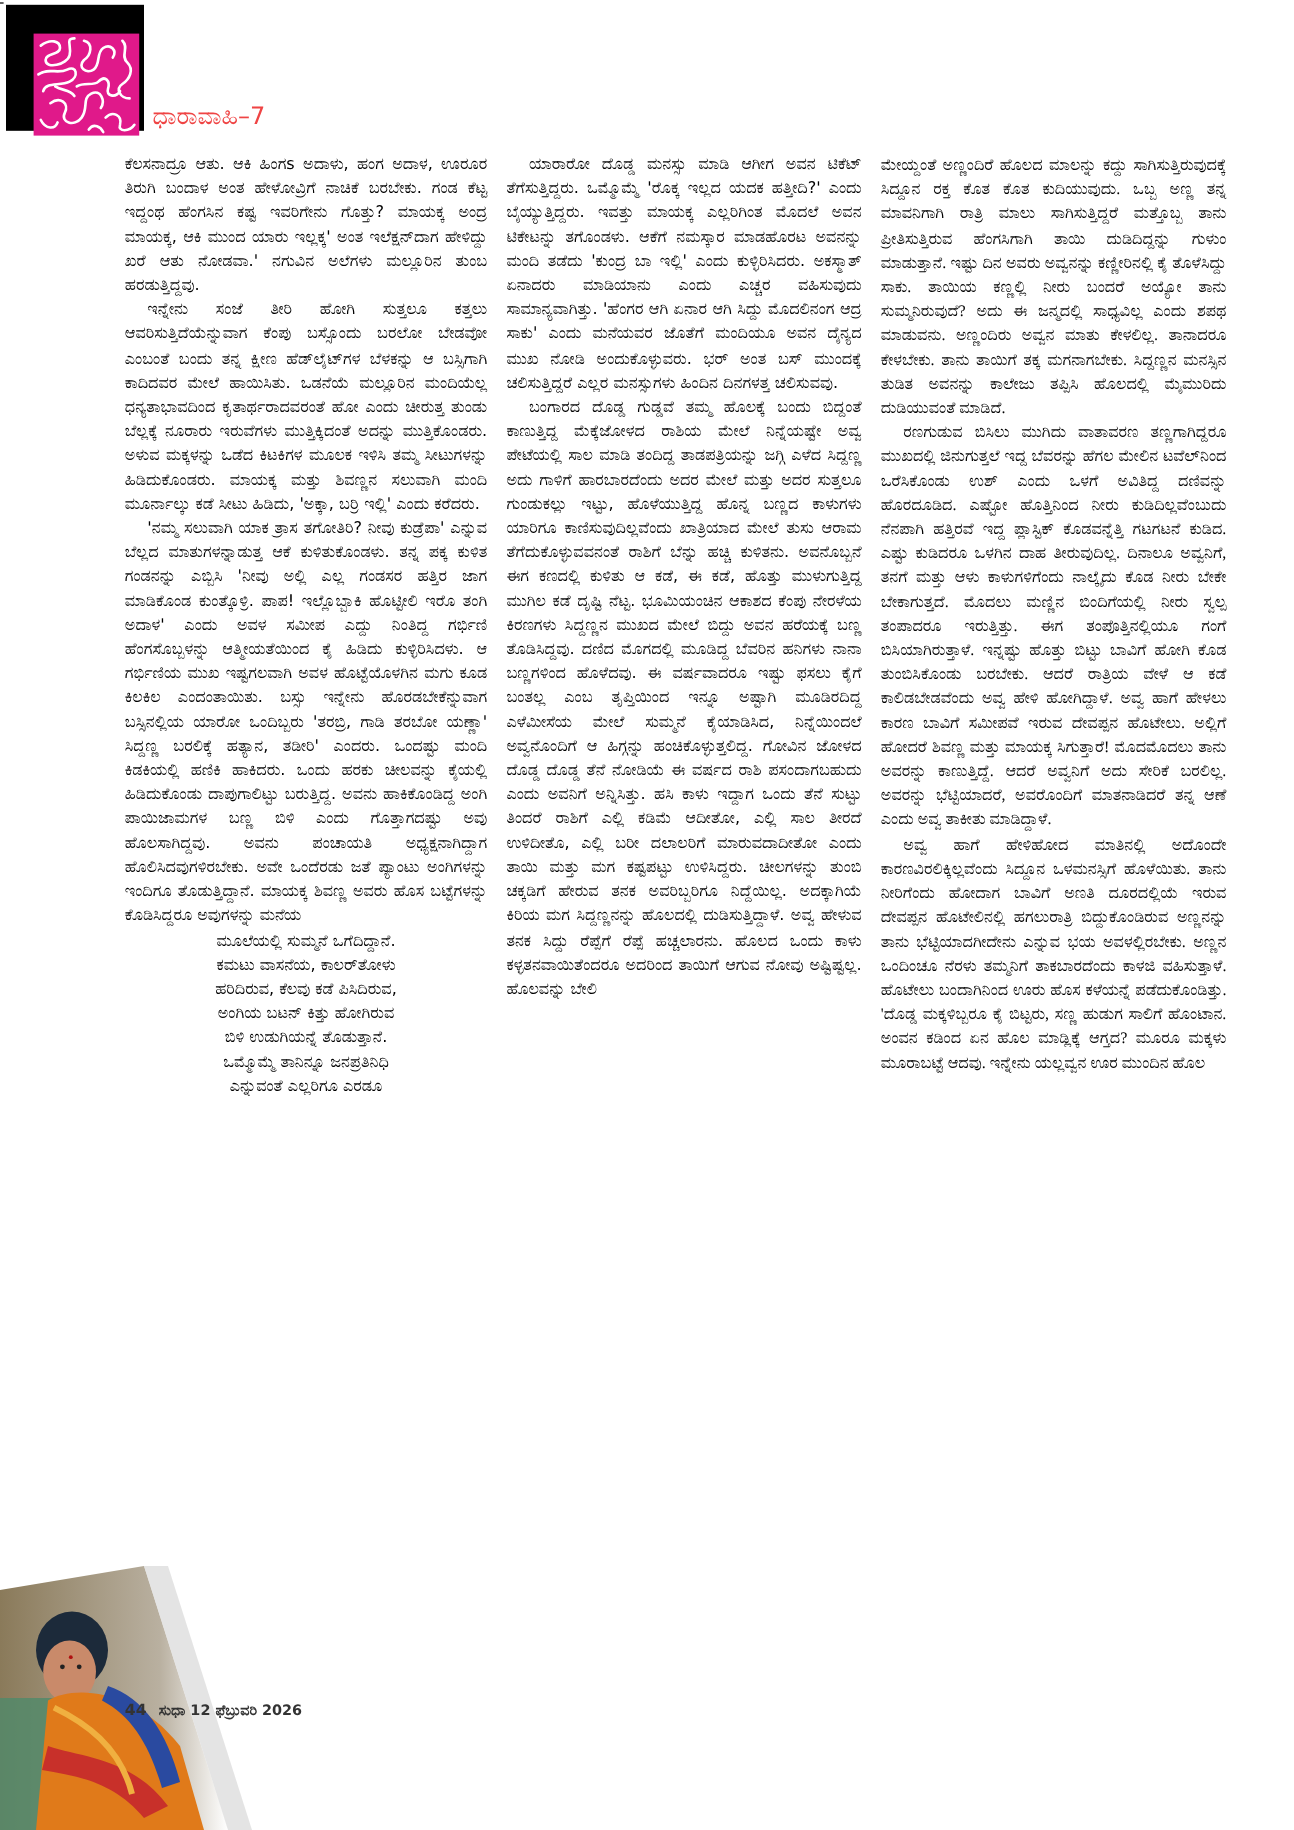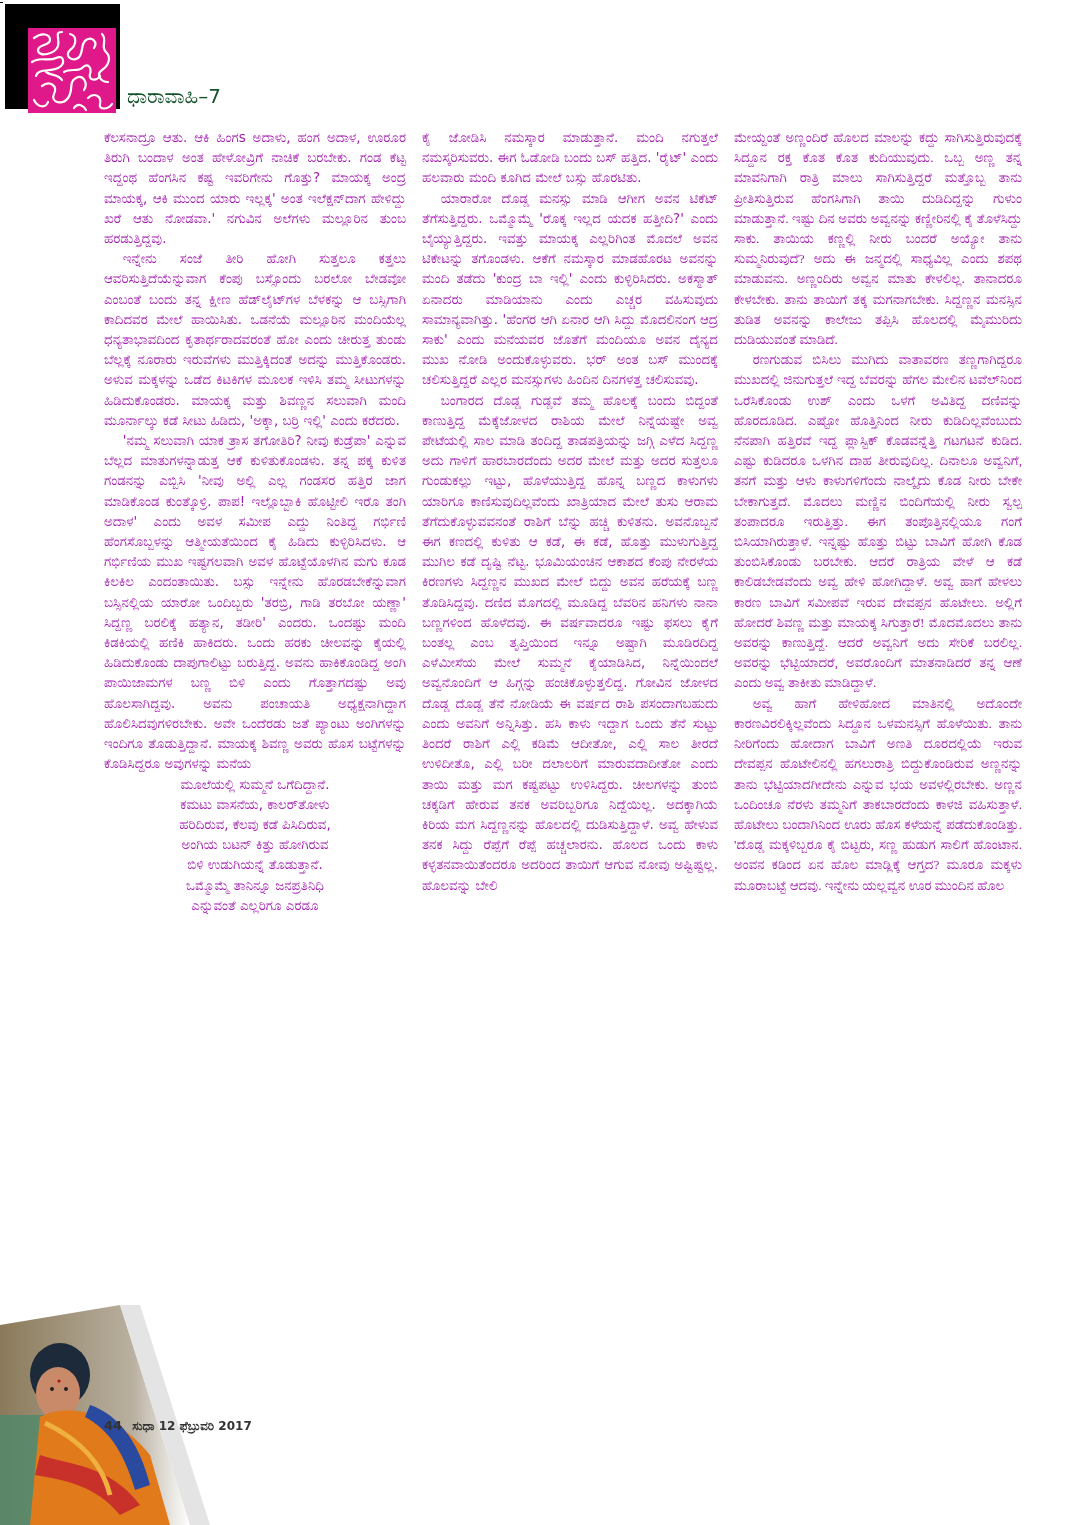--- a/index.html
+++ b/index.html
@@ -4,24 +4,24 @@
 <style>
   html, body { margin: 0; padding: 0; }
   body {
     width: 1078px; height: 1525px; background: #ffffff; position: relative; overflow: hidden;
     font-family: "DejaVu Sans", sans-serif; color: #1a1a1a;
   }
   .crop-mark { position: absolute; background: #000; }
   .logo-black { position: absolute; left: 5px; top: 4px; width: 115px; height: 105px; background: #000; }
   .logo-pink { position: absolute; left: 28px; top: 28px; width: 88px; height: 85px; background: #e0198a; overflow: hidden; }
   .logo-pink svg { width: 100%; height: 100%; display: block; }
-  .series-title { position: absolute; left: 127px; top: 84px; font-size: 20px; color: #14532d; }
+  .series-title { position: absolute; left: 127px; top: 84px; font-size: 20px; color: #ef4444; }
   .col {
     position: absolute; top: 128px; font-size: 13.4px; line-height: 20.2px;
-    text-align: justify; color: #a21caf;
+    text-align: justify; color: #000000;
   }
   .col p { margin: 0; text-indent: 1.4em; }
   .col p.first { text-indent: 0; }
   #col1 { left: 104px; width: 302px; }
   #col2 { left: 422px; width: 296px; }
   #col3 { left: 734px; width: 288px; font-family: Liberation Serif, serif; }
   .col1-tail { text-align: center; text-indent: 0 !important; }
   .illustration {
     position: absolute; left: 0; top: 1305px; width: 240px; height: 220px; overflow: hidden;
   }
@@ -60,21 +60,20 @@
   <p class="col1-tail">ಮೂಲೆಯಲ್ಲಿ ಸುಮ್ಮನೆ ಒಗೆದಿದ್ದಾನೆ.</p>
   <p class="col1-tail">ಕಮಟು ವಾಸನೆಯ, ಕಾಲರ್‌ತೋಳು</p>
   <p class="col1-tail">ಹರಿದಿರುವ, ಕೆಲವು ಕಡೆ ಪಿಸಿದಿರುವ,</p>
   <p class="col1-tail">ಅಂಗಿಯ ಬಟನ್ ಕಿತ್ತು ಹೋಗಿರುವ</p>
   <p class="col1-tail">ಬಿಳಿ ಉಡುಗಿಯನ್ನೆ ತೊಡುತ್ತಾನೆ.</p>
   <p class="col1-tail">ಒಮ್ಮೊಮ್ಮೆ ತಾನಿನ್ನೂ ಜನಪ್ರತಿನಿಧಿ</p>
   <p class="col1-tail">ಎನ್ನುವಂತೆ ಎಲ್ಲರಿಗೂ ಎರಡೂ</p>
 </div>
 
 <div class="col" id="col2">
-  <p class="first">ಕೈ ಜೋಡಿಸಿ ನಮಸ್ಕಾರ ಮಾಡುತ್ತಾನೆ. ಮಂದಿ ನಗುತ್ತಲೆ ನಮಸ್ಕರಿಸುವರು. ಈಗ ಓಡೋಡಿ ಬಂದು ಬಸ್ ಹತ್ತಿದ. 'ರೈಟ್' ಎಂದು ಹಲವಾರು ಮಂದಿ ಕೂಗಿದ ಮೇಲೆ ಬಸ್ಸು ಹೊರಟಿತು.</p>
   <p>ಯಾರಾರೋ ದೊಡ್ಡ ಮನಸ್ಸು ಮಾಡಿ ಆಗೀಗ ಅವನ ಟಿಕೆಟ್ ತೆಗೆಸುತ್ತಿದ್ದರು. ಒಮ್ಮೊಮ್ಮೆ 'ರೊಕ್ಕ ಇಲ್ಲದ ಯದಕ ಹತ್ತೀದಿ?' ಎಂದು ಬೈಯ್ಯುತ್ತಿದ್ದರು. ಇವತ್ತು ಮಾಯಕ್ಕ ಎಲ್ಲರಿಗಿಂತ ಮೊದಲೆ ಅವನ ಟಿಕೇಟನ್ನು ತಗೊಂಡಳು. ಆಕೆಗೆ ನಮಸ್ಕಾರ ಮಾಡಹೊರಟ ಅವನನ್ನು ಮಂದಿ ತಡೆದು 'ಕುಂದ್ರ ಬಾ ಇಲ್ಲಿ' ಎಂದು ಕುಳ್ಳಿರಿಸಿದರು. ಅಕಸ್ಮಾತ್ ಏನಾದರು ಮಾಡಿಯಾನು ಎಂದು ಎಚ್ಚರ ವಹಿಸುವುದು ಸಾಮಾನ್ಯವಾಗಿತ್ತು. 'ಹೆಂಗರ ಆಗಿ ಏನಾರ ಆಗಿ ಸಿದ್ದು ಮೊದಲಿನಂಗ ಆದ್ರ ಸಾಕು' ಎಂದು ಮನೆಯವರ ಜೊತೆಗೆ ಮಂದಿಯೂ ಅವನ ದೈನ್ಯದ ಮುಖ ನೋಡಿ ಅಂದುಕೊಳ್ಳುವರು. ಭರ್ ಅಂತ ಬಸ್ ಮುಂದಕ್ಕೆ ಚಲಿಸುತ್ತಿದ್ದರೆ ಎಲ್ಲರ ಮನಸ್ಸುಗಳು ಹಿಂದಿನ ದಿನಗಳತ್ತ ಚಲಿಸುವವು.</p>
   <p>ಬಂಗಾರದ ದೊಡ್ಡ ಗುಡ್ಡವೆ ತಮ್ಮ ಹೊಲಕ್ಕೆ ಬಂದು ಬಿದ್ದಂತೆ ಕಾಣುತ್ತಿದ್ದ ಮೆಕ್ಕೆಜೋಳದ ರಾಶಿಯ ಮೇಲೆ ನಿನ್ನೆಯಷ್ಟೇ ಅವ್ವ ಪೇಟೆಯಲ್ಲಿ ಸಾಲ ಮಾಡಿ ತಂದಿದ್ದ ತಾಡಪತ್ರಿಯನ್ನು ಜಗ್ಗಿ ಎಳೆದ ಸಿದ್ದಣ್ಣ ಅದು ಗಾಳಿಗೆ ಹಾರಬಾರದೆಂದು ಅದರ ಮೇಲೆ ಮತ್ತು ಅದರ ಸುತ್ತಲೂ ಗುಂಡುಕಲ್ಲು ಇಟ್ಟು, ಹೊಳೆಯುತ್ತಿದ್ದ ಹೊನ್ನ ಬಣ್ಣದ ಕಾಳುಗಳು ಯಾರಿಗೂ ಕಾಣಿಸುವುದಿಲ್ಲವೆಂದು ಖಾತ್ರಿಯಾದ ಮೇಲೆ ತುಸು ಆರಾಮ ತೆಗೆದುಕೊಳ್ಳುವವನಂತೆ ರಾಶಿಗೆ ಬೆನ್ನು ಹಚ್ಚಿ ಕುಳಿತನು. ಅವನೊಬ್ಬನೆ ಈಗ ಕಣದಲ್ಲಿ ಕುಳಿತು ಆ ಕಡೆ, ಈ ಕಡೆ, ಹೊತ್ತು ಮುಳುಗುತ್ತಿದ್ದ ಮುಗಿಲ ಕಡೆ ದೃಷ್ಟಿ ನೆಟ್ಟ. ಭೂಮಿಯಂಚಿನ ಆಕಾಶದ ಕೆಂಪು ನೇರಳೆಯ ಕಿರಣಗಳು ಸಿದ್ದಣ್ಣನ ಮುಖದ ಮೇಲೆ ಬಿದ್ದು ಅವನ ಹರೆಯಕ್ಕೆ ಬಣ್ಣ ತೊಡಿಸಿದ್ದವು. ದಣಿದ ಮೊಗದಲ್ಲಿ ಮೂಡಿದ್ದ ಬೆವರಿನ ಹನಿಗಳು ನಾನಾ ಬಣ್ಣಗಳಿಂದ ಹೊಳೆದವು. ಈ ವರ್ಷವಾದರೂ ಇಷ್ಟು ಫಸಲು ಕೈಗೆ ಬಂತಲ್ಲ ಎಂಬ ತೃಪ್ತಿಯಿಂದ ಇನ್ನೂ ಅಷ್ಟಾಗಿ ಮೂಡಿರದಿದ್ದ ಎಳೆಮೀಸೆಯ ಮೇಲೆ ಸುಮ್ಮನೆ ಕೈಯಾಡಿಸಿದ, ನಿನ್ನೆಯಿಂದಲೆ ಅವ್ವನೊಂದಿಗೆ ಆ ಹಿಗ್ಗನ್ನು ಹಂಚಿಕೊಳ್ಳುತ್ತಲಿದ್ದ. ಗೋವಿನ ಜೋಳದ ದೊಡ್ಡ ದೊಡ್ಡ ತೆನೆ ನೋಡಿಯೆ ಈ ವರ್ಷದ ರಾಶಿ ಪಸಂದಾಗಬಹುದು ಎಂದು ಅವನಿಗೆ ಅನ್ನಿಸಿತ್ತು. ಹಸಿ ಕಾಳು ಇದ್ದಾಗ ಒಂದು ತೆನೆ ಸುಟ್ಟು ತಿಂದರೆ ರಾಶಿಗೆ ಎಲ್ಲಿ ಕಡಿಮೆ ಆದೀತೋ, ಎಲ್ಲಿ ಸಾಲ ತೀರದೆ ಉಳಿದೀತೊ, ಎಲ್ಲಿ ಬರೀ ದಲಾಲರಿಗೆ ಮಾರುವದಾದೀತೋ ಎಂದು ತಾಯಿ ಮತ್ತು ಮಗ ಕಷ್ಟಪಟ್ಟು ಉಳಿಸಿದ್ದರು. ಚೀಲಗಳನ್ನು ತುಂಬಿ ಚಕ್ಕಡಿಗೆ ಹೇರುವ ತನಕ ಅವರಿಬ್ಬರಿಗೂ ನಿದ್ದೆಯಿಲ್ಲ. ಅದಕ್ಕಾಗಿಯೆ ಕಿರಿಯ ಮಗ ಸಿದ್ದಣ್ಣನನ್ನು ಹೊಲದಲ್ಲಿ ದುಡಿಸುತ್ತಿದ್ದಾಳೆ. ಅವ್ವ ಹೇಳುವ ತನಕ ಸಿದ್ದು ರೆಪ್ಪೆಗೆ ರೆಪ್ಪೆ ಹಚ್ಚಲಾರನು. ಹೊಲದ ಒಂದು ಕಾಳು ಕಳ್ಳತನವಾಯಿತೆಂದರೂ ಅದರಿಂದ ತಾಯಿಗೆ ಆಗುವ ನೋವು ಅಷ್ಟಿಷ್ಟಲ್ಲ. ಹೊಲವನ್ನು ಬೇಲಿ</p>
 </div>
 
 <div class="col" id="col3">
   <p class="first">ಮೇಯ್ದಂತೆ ಅಣ್ಣಂದಿರೆ ಹೊಲದ ಮಾಲನ್ನು ಕದ್ದು ಸಾಗಿಸುತ್ತಿರುವುದಕ್ಕೆ ಸಿದ್ದೂನ ರಕ್ತ ಕೊತ ಕೊತ ಕುದಿಯುವುದು. ಒಬ್ಬ ಅಣ್ಣ ತನ್ನ ಮಾವನಿಗಾಗಿ ರಾತ್ರಿ ಮಾಲು ಸಾಗಿಸುತ್ತಿದ್ದರೆ ಮತ್ತೊಬ್ಬ ತಾನು ಪ್ರೀತಿಸುತ್ತಿರುವ ಹೆಂಗಸಿಗಾಗಿ ತಾಯಿ ದುಡಿದಿದ್ದನ್ನು ಗುಳುಂ ಮಾಡುತ್ತಾನೆ. ಇಷ್ಟು ದಿನ ಅವರು ಅವ್ವನನ್ನು ಕಣ್ಣೀರಿನಲ್ಲಿ ಕೈ ತೊಳೆಸಿದ್ದು ಸಾಕು. ತಾಯಿಯ ಕಣ್ಣಲ್ಲಿ ನೀರು ಬಂದರೆ ಅಯ್ಯೋ ತಾನು ಸುಮ್ಮನಿರುವುದೆ? ಅದು ಈ ಜನ್ಮದಲ್ಲಿ ಸಾಧ್ಯವಿಲ್ಲ ಎಂದು ಶಪಥ ಮಾಡುವನು. ಅಣ್ಣಂದಿರು ಅವ್ವನ ಮಾತು ಕೇಳಲಿಲ್ಲ. ತಾನಾದರೂ ಕೇಳಬೇಕು. ತಾನು ತಾಯಿಗೆ ತಕ್ಕ ಮಗನಾಗಬೇಕು. ಸಿದ್ದಣ್ಣನ ಮನಸ್ಸಿನ ತುಡಿತ ಅವನನ್ನು ಕಾಲೇಜು ತಪ್ಪಿಸಿ ಹೊಲದಲ್ಲಿ ಮೈಮುರಿದು ದುಡಿಯುವಂತೆ ಮಾಡಿದೆ.</p>
   <p>ರಣಗುಡುವ ಬಿಸಿಲು ಮುಗಿದು ವಾತಾವರಣ ತಣ್ಣಗಾಗಿದ್ದರೂ ಮುಖದಲ್ಲಿ ಜಿನುಗುತ್ತಲೆ ಇದ್ದ ಬೆವರನ್ನು ಹೆಗಲ ಮೇಲಿನ ಟವೆಲ್‌ನಿಂದ ಒರೆಸಿಕೊಂಡು ಉಶ್ ಎಂದು ಒಳಗೆ ಅವಿತಿದ್ದ ದಣಿವನ್ನು ಹೊರದೂಡಿದ. ಎಷ್ಟೋ ಹೊತ್ತಿನಿಂದ ನೀರು ಕುಡಿದಿಲ್ಲವೆಂಬುದು ನೆನಪಾಗಿ ಹತ್ತಿರವೆ ಇದ್ದ ಪ್ಲಾಸ್ಟಿಕ್ ಕೊಡವನ್ನೆತ್ತಿ ಗಟಗಟನೆ ಕುಡಿದ. ಎಷ್ಟು ಕುಡಿದರೂ ಒಳಗಿನ ದಾಹ ತೀರುವುದಿಲ್ಲ. ದಿನಾಲೂ ಅವ್ವನಿಗೆ, ತನಗೆ ಮತ್ತು ಆಳು ಕಾಳುಗಳಿಗೆಂದು ನಾಲ್ಕೈದು ಕೊಡ ನೀರು ಬೇಕೇ ಬೇಕಾಗುತ್ತದೆ. ಮೊದಲು ಮಣ್ಣಿನ ಬಿಂದಿಗೆಯಲ್ಲಿ ನೀರು ಸ್ವಲ್ಪ ತಂಪಾದರೂ ಇರುತ್ತಿತ್ತು. ಈಗ ತಂಪೊತ್ತಿನಲ್ಲಿಯೂ ಗಂಗೆ ಬಿಸಿಯಾಗಿರುತ್ತಾಳೆ. ಇನ್ನಷ್ಟು ಹೊತ್ತು ಬಿಟ್ಟು ಬಾವಿಗೆ ಹೋಗಿ ಕೊಡ ತುಂಬಿಸಿಕೊಂಡು ಬರಬೇಕು. ಆದರೆ ರಾತ್ರಿಯ ವೇಳೆ ಆ ಕಡೆ ಕಾಲಿಡಬೇಡವೆಂದು ಅವ್ವ ಹೇಳಿ ಹೋಗಿದ್ದಾಳೆ. ಅವ್ವ ಹಾಗೆ ಹೇಳಲು ಕಾರಣ ಬಾವಿಗೆ ಸಮೀಪವೆ ಇರುವ ದೇವಪ್ಪನ ಹೊಟೇಲು. ಅಲ್ಲಿಗೆ ಹೋದರೆ ಶಿವಣ್ಣ ಮತ್ತು ಮಾಯಕ್ಕ ಸಿಗುತ್ತಾರೆ! ಮೊದಮೊದಲು ತಾನು ಅವರನ್ನು ಕಾಣುತ್ತಿದ್ದೆ. ಆದರೆ ಅವ್ವನಿಗೆ ಅದು ಸೇರಿಕೆ ಬರಲಿಲ್ಲ. ಅವರನ್ನು ಭೆಟ್ಟಿಯಾದರೆ, ಅವರೊಂದಿಗೆ ಮಾತನಾಡಿದರೆ ತನ್ನ ಆಣೆ ಎಂದು ಅವ್ವ ತಾಕೀತು ಮಾಡಿದ್ದಾಳೆ.</p>
   <p>ಅವ್ವ ಹಾಗೆ ಹೇಳಿಹೋದ ಮಾತಿನಲ್ಲಿ ಅದೊಂದೇ ಕಾರಣವಿರಲಿಕ್ಕಿಲ್ಲವೆಂದು ಸಿದ್ದೂನ ಒಳಮನಸ್ಸಿಗೆ ಹೊಳೆಯಿತು. ತಾನು ನೀರಿಗೆಂದು ಹೋದಾಗ ಬಾವಿಗೆ ಅಣತಿ ದೂರದಲ್ಲಿಯೆ ಇರುವ ದೇವಪ್ಪನ ಹೊಟೇಲಿನಲ್ಲಿ ಹಗಲುರಾತ್ರಿ ಬಿದ್ದುಕೊಂಡಿರುವ ಅಣ್ಣನನ್ನು ತಾನು ಭೆಟ್ಟಿಯಾದಗೀದೇನು ಎನ್ನುವ ಭಯ ಅವಳಲ್ಲಿರಬೇಕು. ಅಣ್ಣನ ಒಂದಿಂಚೂ ನೆರಳು ತಮ್ಮನಿಗೆ ತಾಕಬಾರದೆಂದು ಕಾಳಜಿ ವಹಿಸುತ್ತಾಳೆ. ಹೊಟೇಲು ಬಂದಾಗಿನಿಂದ ಊರು ಹೊಸ ಕಳೆಯನ್ನೆ ಪಡೆದುಕೊಂಡಿತ್ತು. 'ದೊಡ್ಡ ಮಕ್ಕಳಿಬ್ಬರೂ ಕೈ ಬಿಟ್ಟರು, ಸಣ್ಣ ಹುಡುಗ ಸಾಲಿಗೆ ಹೊಂಟಾನ. ಅಂವನ ಕಡಿಂದ ಏನ ಹೊಲ ಮಾಡ್ಲಿಕ್ಕೆ ಆಗ್ತದ? ಮೂರೂ ಮಕ್ಕಳು ಮೂರಾಬಟ್ಟೆ ಆದವು. ಇನ್ನೇನು ಯಲ್ಲವ್ವನ ಊರ ಮುಂದಿನ ಹೊಲ</p>
 </div>
 
@@ -97,14 +96,14 @@
     <circle cx="59" cy="76" r="1.6" fill="#b01010"></circle>
     <path d="M40 112 C60 100, 110 100, 150 150 L170 220 L30 220 Z" fill="#e07a1a"></path>
     <path d="M90 100 C120 110, 140 140, 150 180 L135 185 C125 150, 110 125, 85 112 Z" fill="#2a4aa0"></path>
     <path d="M40 150 C70 160, 110 160, 140 200 L120 210 C95 180, 65 175, 35 170 Z" fill="#c8302a"></path>
     <path d="M45 118 C70 130, 100 150, 110 190" fill="none" stroke="#f0b040" stroke-width="5"></path>
   </svg>
 </div>
 
 <div class="footer">
   <span class="pg">44</span>
-  <span>ಸುಧಾ 12 ಫೆಬ್ರುವರಿ 2017</span>
+  <span>ಸುಧಾ 12 ಫೆಬ್ರುವರಿ 2026</span>
 </div>
 
 </body></html>

